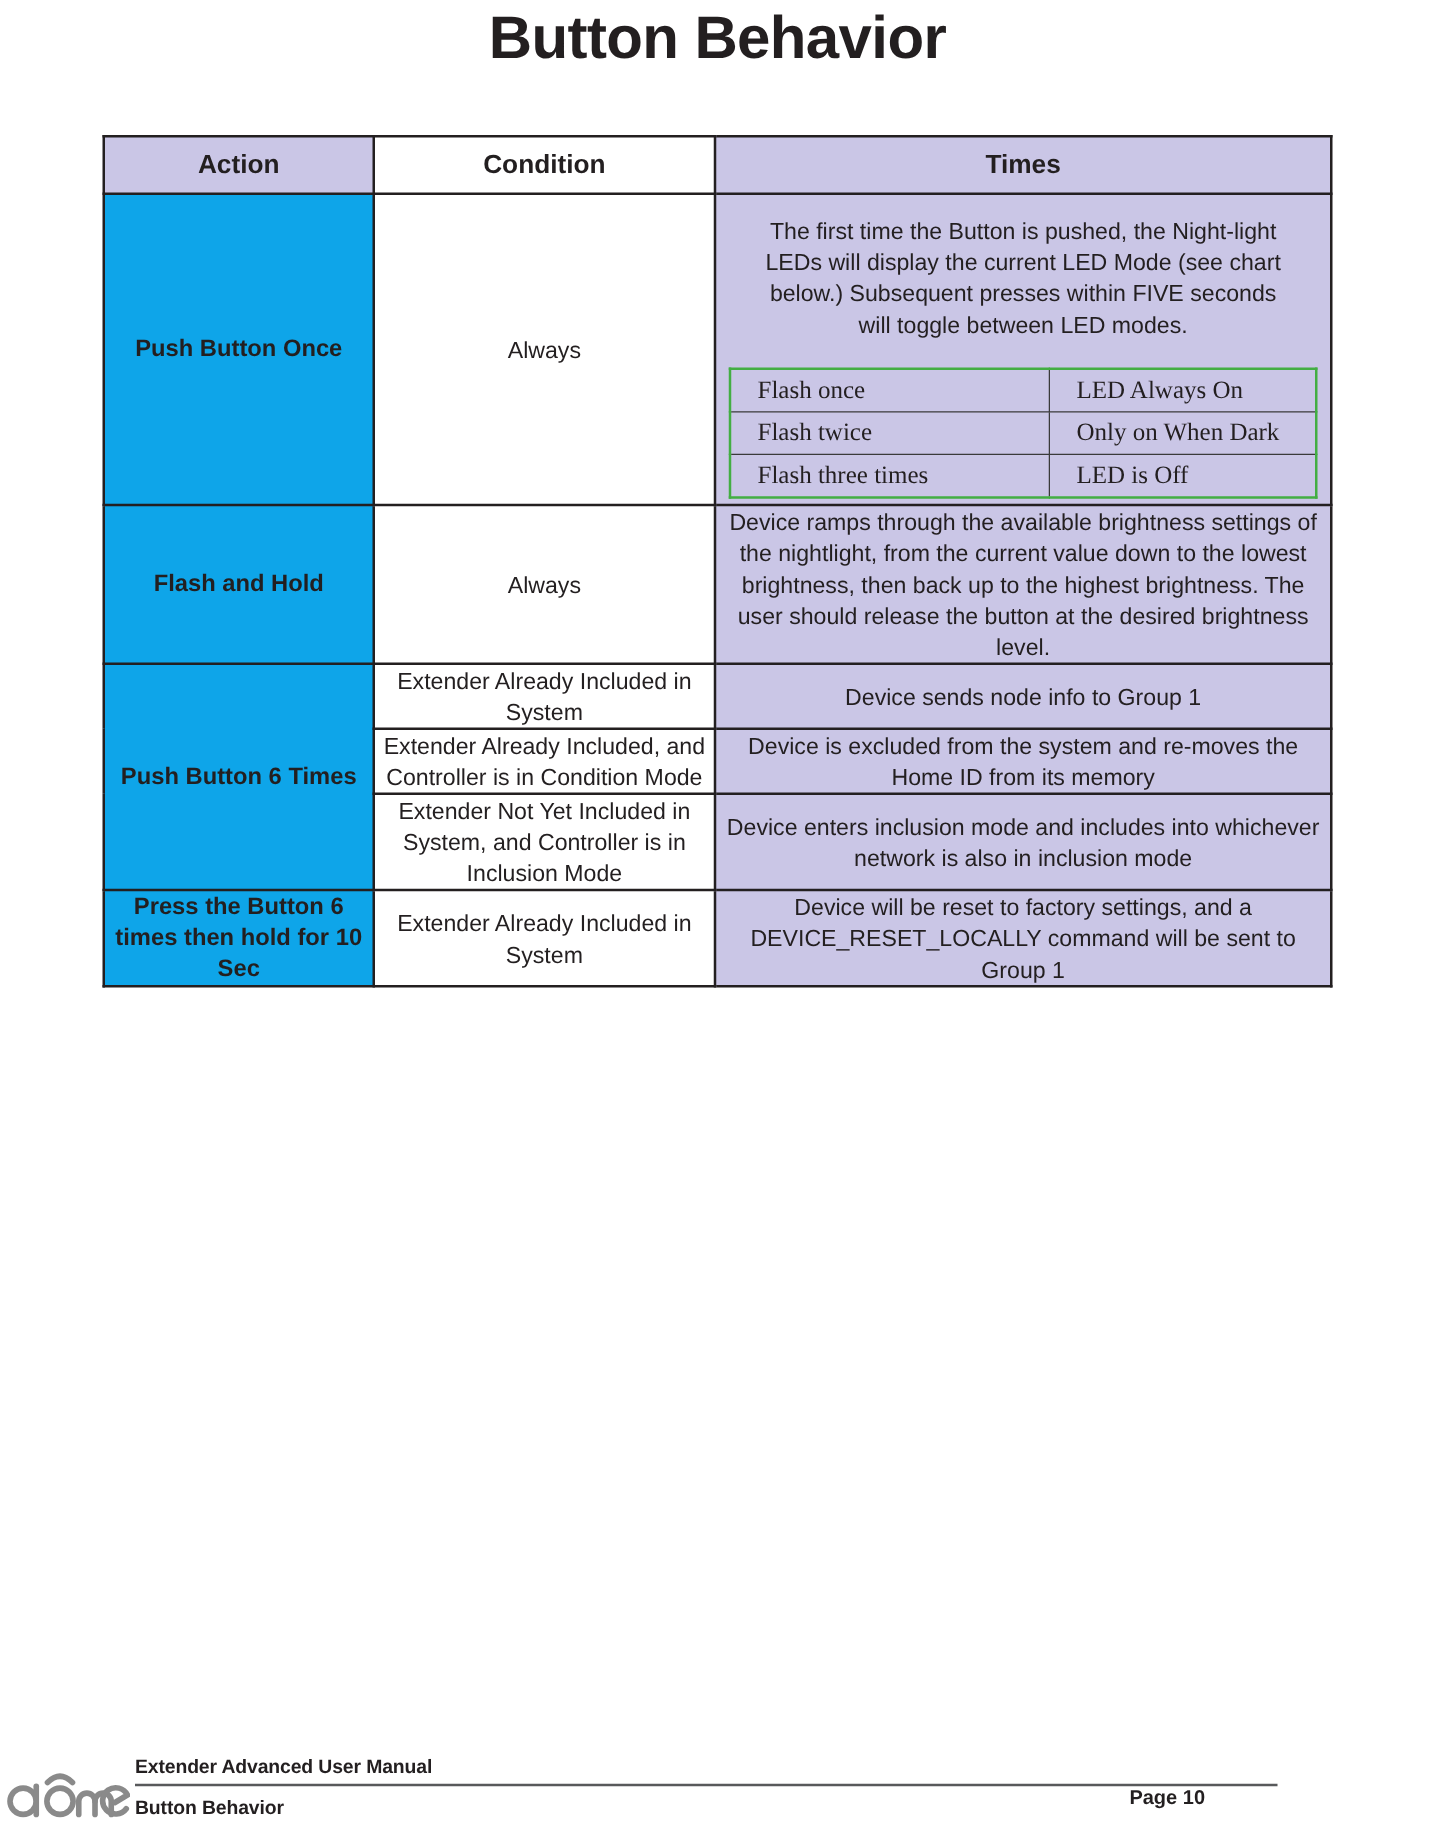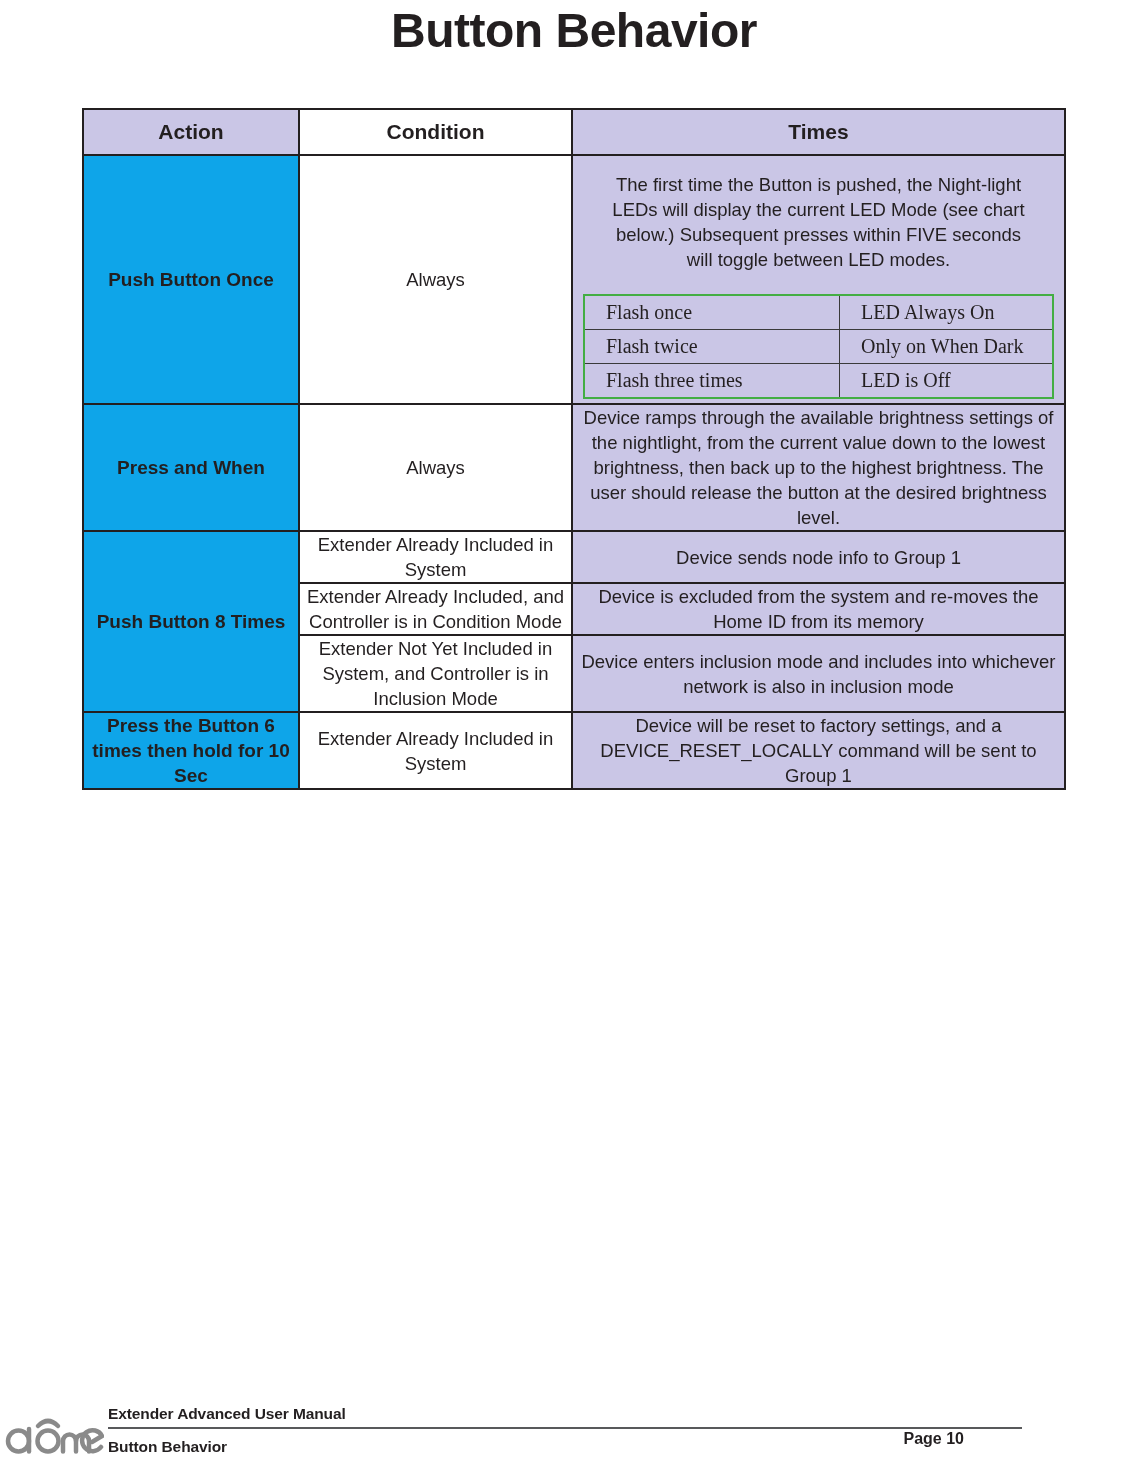--- a/index.html
+++ b/index.html
@@ -199,27 +199,27 @@
             <td class="led-col-a">Flash three times</td>
             <td>LED is Off</td>
           </tr>
         </tbody>
             </table>
       </div>
     </td>
   </tr>
 
   <tr>
-    <td class="cell act">Press and When</td>
+    <td class="cell act">Flash and Hold</td>
     <td class="cell wht">Always</td>
     <td class="cell lav">Device ramps through the available brightness settings of the nightlight, from the current value down to the lowest brightness, then back up to the highest brightness.  The user should release the button at the desired brightness level.</td>
   </tr>
 
   <tr>
-    <td class="cell act" rowspan="3">Push Button 8 Times</td>
+    <td class="cell act" rowspan="3">Push Button 6 Times</td>
     <td class="cell wht">Extender Already Included in System</td>
     <td class="cell lav">Device sends node info to Group 1</td>
   </tr>
   <tr>
     <td class="cell wht">Extender Already Included, and Controller is in Condition Mode</td>
     <td class="cell lav">Device is excluded from the system and re-moves the Home ID from its memory</td>
   </tr>
   <tr>
     <td class="cell wht">Extender Not Yet Included in System, and Controller is in Inclusion Mode</td>
     <td class="cell lav">Device enters inclusion mode and includes into whichever network is also in inclusion mode</td>

